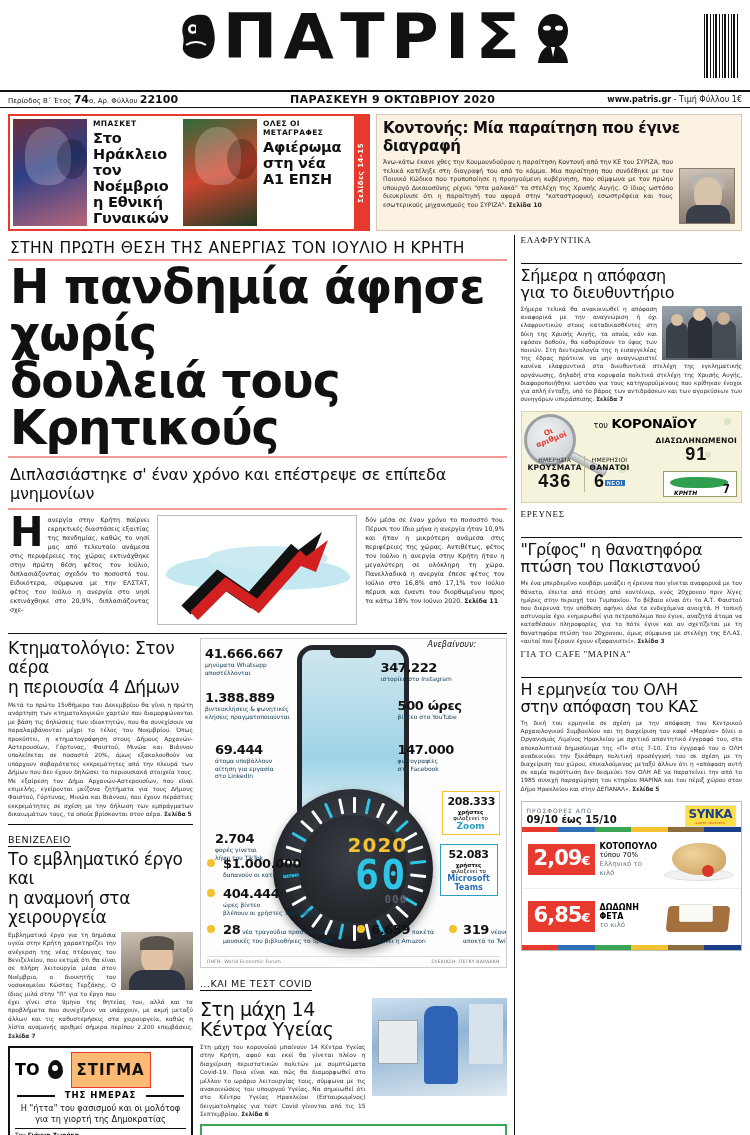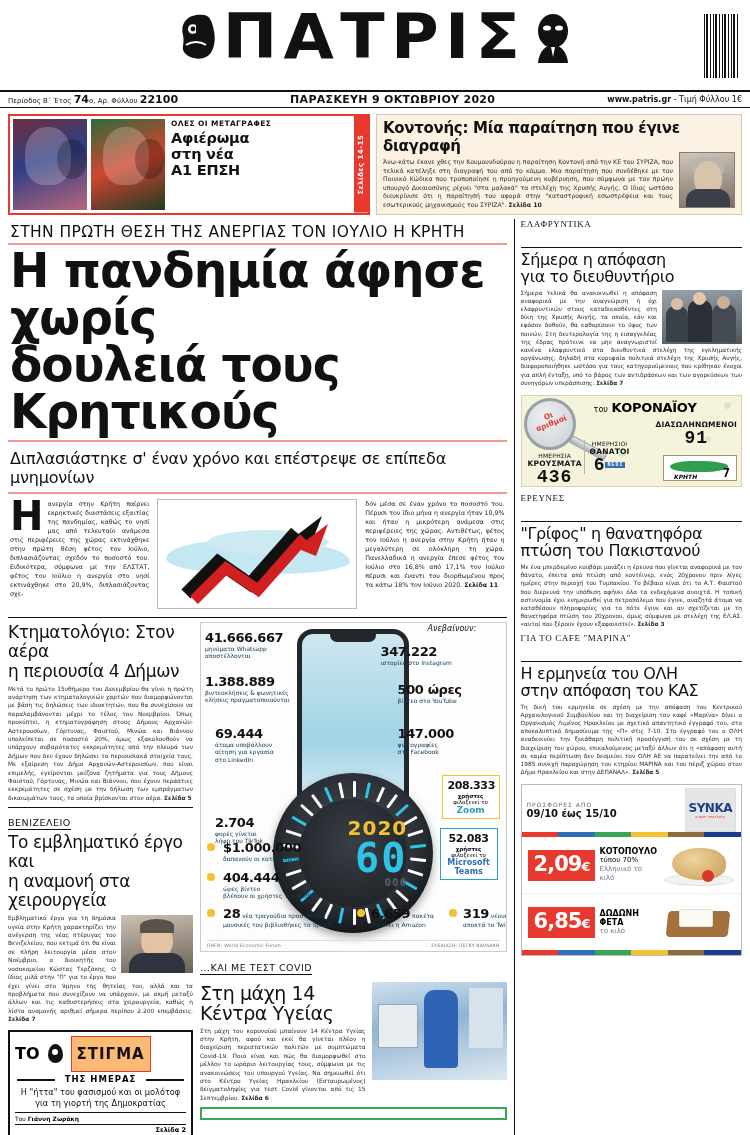--- a/index.html
+++ b/index.html
@@ -195,34 +195,34 @@
      border:3px solid #9aa0a6; background:radial-gradient(circle at 40% 35%,#eef1f3,#c9ced3);}
   .cb-mag-txt { position:absolute; left:8px; top:16px; width:40px; text-align:center;
      color:#e8392e; font-weight:700; font-size:7.5px; transform:rotate(-22deg); line-height:8px;}
   .cb-handle { position:absolute; left:46px; top:48px; width:40px; height:8px; background:linear-gradient(180deg,#dfe3e6,#a7a眼b0);
      background:linear-gradient(180deg,#e4e7ea,#a9aeb3); border:1px solid #8d9399; transform:rotate(28deg); border-radius:3px;}
   .cb-title { position:absolute; left:72px; top:4px; font-size:11px; }
   .cb-title b { font-size:13px; font-weight:700; letter-spacing:-.3px;}
   .cb-stat { position:absolute; text-align:center; }
   .cb-lbl { font-size:6px; letter-spacing:.2px; color:#111; }
   .cb-lbl b { font-weight:700; font-size:7.5px; }
-  .cb-num { font-family:Liberation Mono, monospace; font-weight:700; font-size:18px; color:#111; letter-spacing:1px; line-height:18px;}
+  .cb-num { font-family:Liberation Sans, sans-serif; font-weight:700; font-size:18px; color:#111; letter-spacing:1px; line-height:18px;}
   .cb-new { background:#2f6fb5; color:#fff; font-size:5px; padding:0 2px; vertical-align:middle;}
   .cb-crete { position:absolute; right:4px; bottom:5px; width:74px; height:26px; border:1px solid #9a9a6a; background:#fff;}
   .cb-crete .shape{position:absolute;left:6px;top:5px;width:58px;height:11px;background:#2f9e4f;border-radius:40% 60% 50% 45%/60% 50% 50% 55%;}
   .cb-crete .nm{position:absolute;left:10px;bottom:0px;font-size:6px;font-weight:700;font-style:italic;}
   .cb-crete .n{position:absolute;right:6px;bottom:0px;font-family:"DejaVu Sans Mono",monospace;font-size:12px;font-weight:700;}
   .cb-virus{position:absolute;border-radius:50%;background:#cfe0b8;opacity:.7;}
 
   
   .sm-ad { border:1px solid #bbb; margin-top:4px; }
   .sm-head { display:flex; align-items:center; justify-content:space-between; padding:3px 5px 0 5px;}
   .sm-offers { font-size:6px; letter-spacing:1px; color:#5b6b7a; }
   .sm-dates { font-size:10px; font-weight:700; color:#111; }
-  .sm-logo { background:#e5e5e5; border:1px solid #ddd; padding:12px 3px; text-align:center; }
+  .sm-logo { background:#fde047; border:1px solid #ddd; padding:1px 3px; text-align:center; }
   .sm-logo .w { font-size:12px; font-weight:700; color:#1b3e8b; letter-spacing:-.5px;}
   .sm-logo .s { font-size:3.6px; color:#e8392e; letter-spacing:.3px;}
   .sm-bar { height:5px; display:flex; }
   .sm-bar div { flex:1; }
   .sm-item { display:flex; align-items:center; gap:4px; padding:5px 6px; border-bottom:1px solid #eee; }
   .sm-price { background:#e8392e; color:#fff; font-weight:700; font-size:21px; padding:3px 6px; letter-spacing:-1px; line-height:22px;}
   .sm-price span { font-size:13px; }
   .sm-desc { font-size:7px; line-height:9px; }
   .sm-desc .n { font-weight:700; font-size:8px; }
   .sm-desc .g { color:#6b7b8a; }
@@ -274,20 +274,26 @@
       <span>- Τιμή Φύλλου 1€</span>
     </div>
   </div>
 
   <div class="promo">
     <div class="promo-sports">
       <div class="sp-photo basket">
           <span class="blob1"></span>
           <span class="blob2"></span>
         </div>
+      <div class="sp-text">
+        <div class="sp-kicker">ΜΠΑΣΚΕΤ</div>
+        <div class="sp-line">Στο Ηράκλειο</div>
+        <div class="sp-line">τον Νοέμβριο</div>
+        <div class="sp-line">η Εθνική Γυναικών</div>
+      </div>
       <div class="sp-photo soccer">
           <span class="blob1"></span>
           <span class="blob2"></span>
         </div>
       <div class="sp-text" style="padding-right:16px;">
         <div class="sp-kicker">ΟΛΕΣ ΟΙ ΜΕΤΑΓΡΑΦΕΣ</div>
         <div class="sp-line">Αφιέρωμα</div>
         <div class="sp-line">στη νέα</div>
         <div class="sp-line">Α1 ΕΠΣΗ</div>
       </div>
@@ -581,21 +587,21 @@
         <div class="cb-mag"></div>
         <div class="cb-mag-txt">
           <span>Οι</span>
           <span>αριθμοί</span>
         </div>
         <div class="cb-handle"></div>
         <div class="cb-title">
           <span style="font-size:8px;">του</span>
           <b>ΚΟΡΟΝΑΪΟΥ</b>
         </div>
-        <div class="cb-stat" style="left:6px;top:56px;">
+        <div class="cb-stat" style="left:6px;top:44px;">
           <div class="cb-lbl">ΗΜΕΡΗΣΙΑ</div>
           <div class="cb-lbl"><b>ΚΡΟΥΣΜΑΤΑ</b></div>
           <div class="cb-num">436</div>
         </div>
         <div class="cb-stat" style="left:62px;top:44px;border-left:1px solid #b9b98f;padding-left:5px;">
           <div class="cb-lbl">ΗΜΕΡΗΣΙΟΙ</div>
           <div class="cb-lbl"><b>ΘΑΝΑΤΟΙ</b></div>
           <div class="cb-num">
             <span>6</span><sup class="cb-new">ΝΕΟΙ</sup>
           </div>

